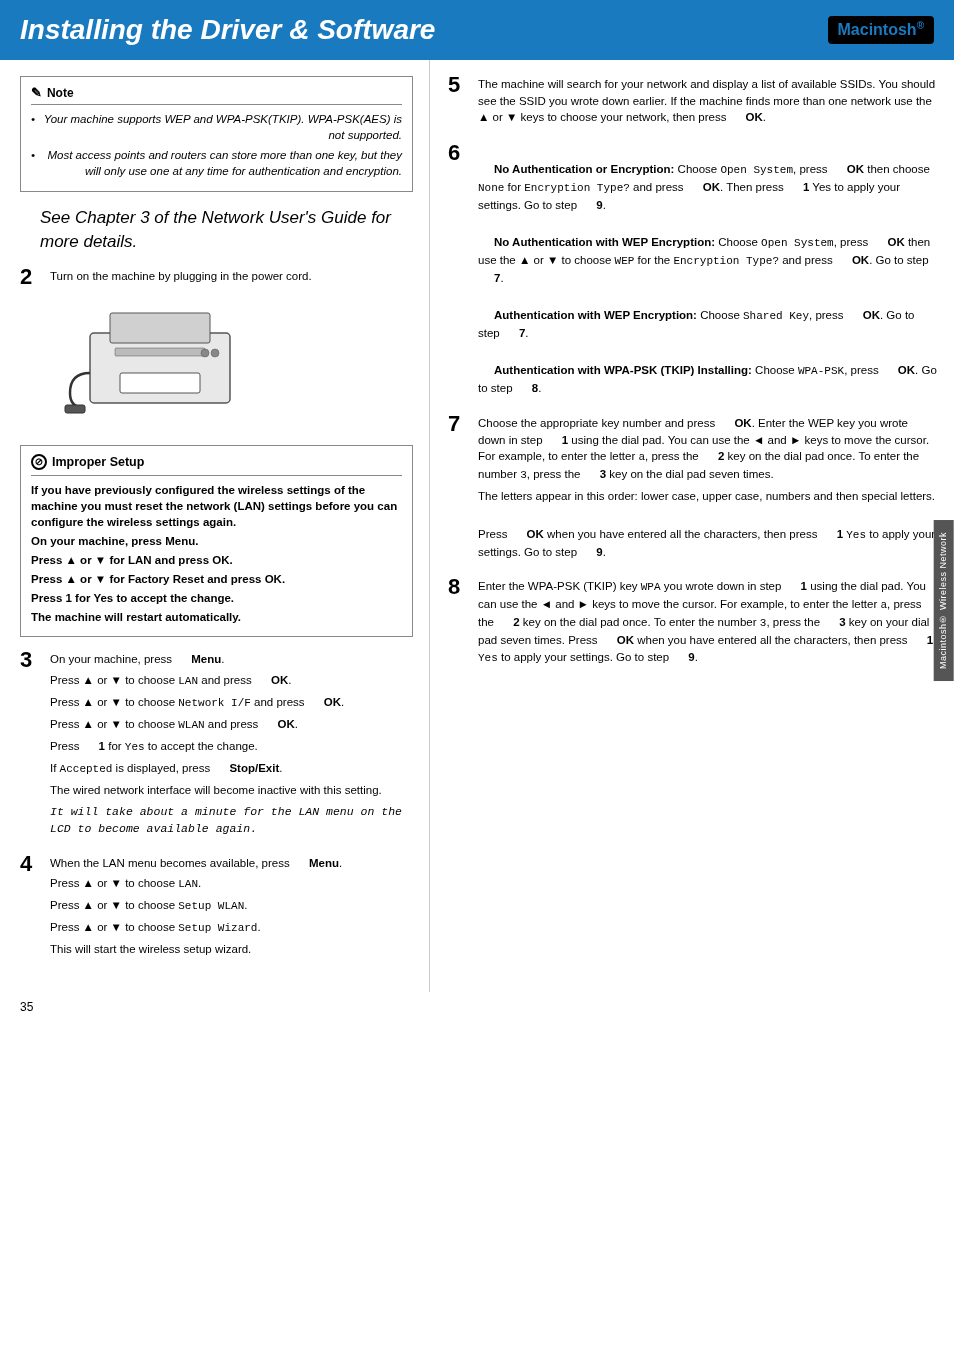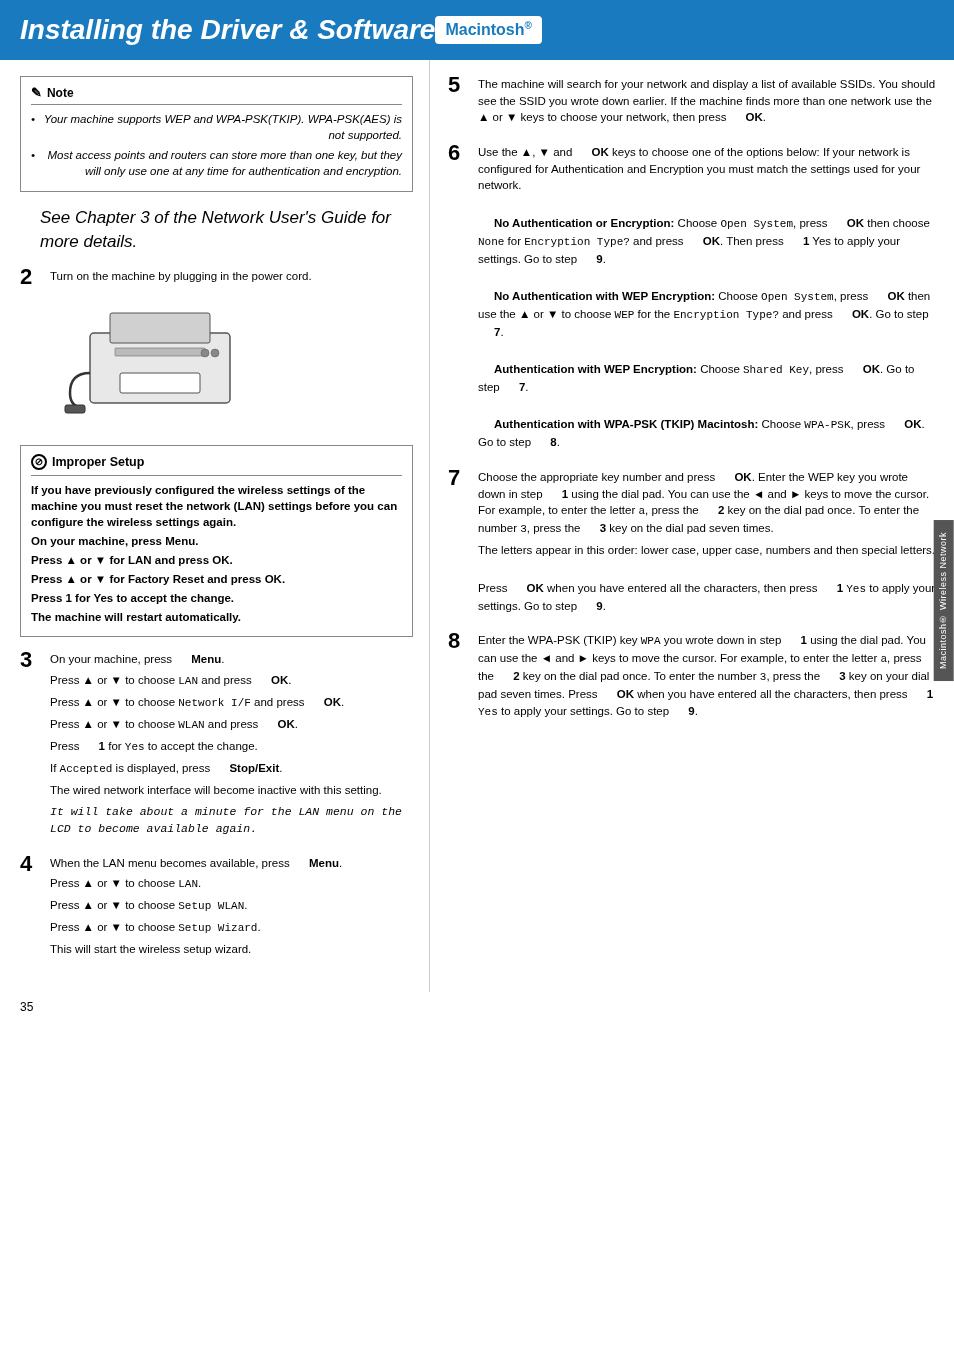--- a/index.html
+++ b/index.html
@@ -11,31 +11,31 @@
       min-height: 1351px;
       color: #000;
     }
 
     
     .header {
       background: #1a7abf;
       padding: 10px 20px 10px 20px;
       display: flex;
       align-items: center;
-      justify-content: flex-start;
+      justify-content: space-between;
       min-height: 60px;
     }
     .header-title {
       color: #fff;
       font-size: 28px;
       font-weight: bold;
       font-style: italic;
     }
     .header-mac {
-      background: #ffffff;
+      background: #000000;
       color: #1a7abf;
       font-size: 16px;
       font-weight: bold;
       padding: 4px 10px;
       border-radius: 4px;
       white-space: nowrap;
     }
     .header-mac sup {
       font-size: 10px;
     }
@@ -287,33 +287,32 @@
       <div class="step">
         <div class="step-num">5</div>
         <div class="step-content">
           <p>The machine will search for your network and display a list of available SSIDs. You should see the SSID you wrote down earlier. If the machine finds more than one network use the ▲ or ▼ keys to choose your network, then press <strong>OK</strong>.</p>
         </div>
       </div>
 
       <div class="step">
         <div class="step-num">6</div>
         <div class="step-content">
-          <p>Use the ▲, ▼ and <strong>OK</strong> keys to choose one of the options below: If your network is configured for Authentication and Encryption you must match the settings used for your network.</p>
           <br>
           
           <p><strong>No Authentication or Encryption:</strong> Choose <code>Open System</code>, press <strong>OK</strong> then choose <code>None</code> for <code>Encryption Type?</code> and press <strong>OK</strong>. Then press <strong>1</strong> Yes to apply your settings. Go to step <strong>9</strong>.</p>
           <br>
           
           <p><strong>No Authentication with WEP Encryption:</strong> Choose <code>Open System</code>, press <strong>OK</strong> then use the ▲ or ▼ to choose <code>WEP</code> for the <code>Encryption Type?</code> and press <strong>OK</strong>. Go to step <strong>7</strong>.</p>
           <br>
           
           <p><strong>Authentication with WEP Encryption:</strong> Choose <code>Shared Key</code>, press <strong>OK</strong>. Go to step <strong>7</strong>.</p>
           <br>
           
-          <p><strong>Authentication with WPA-PSK (TKIP) Macintosh:</strong> Choose <code>WPA-PSK</code>, press <strong>OK</strong>. Go to step <strong>8</strong>.</p>
+          <p><strong>Authentication with WPA-PSK (TKIP) Installing:</strong> Choose <code>WPA-PSK</code>, press <strong>OK</strong>. Go to step <strong>8</strong>.</p>
         </div>
       </div>
 
       <div class="step">
         <div class="step-num">7</div>
         <div class="step-content">
           <p>Choose the appropriate key number and press <strong>OK</strong>. Enter the WEP key you wrote down in step <strong>1</strong> using the dial pad. You can use the ◄ and ► keys to move the cursor. For example, to enter the letter <code>a</code>, press the <strong>2</strong> key on the dial pad once. To enter the number <code>3</code>, press the <strong>3</strong> key on the dial pad seven times.</p>
           <p>The letters appear in this order: lower case, upper case, numbers and then special letters.</p>
           <br>
           <p>Press <strong>OK</strong> when you have entered all the characters, then press <strong>1</strong> <code>Yes</code> to apply your settings. Go to step <strong>9</strong>.</p>

